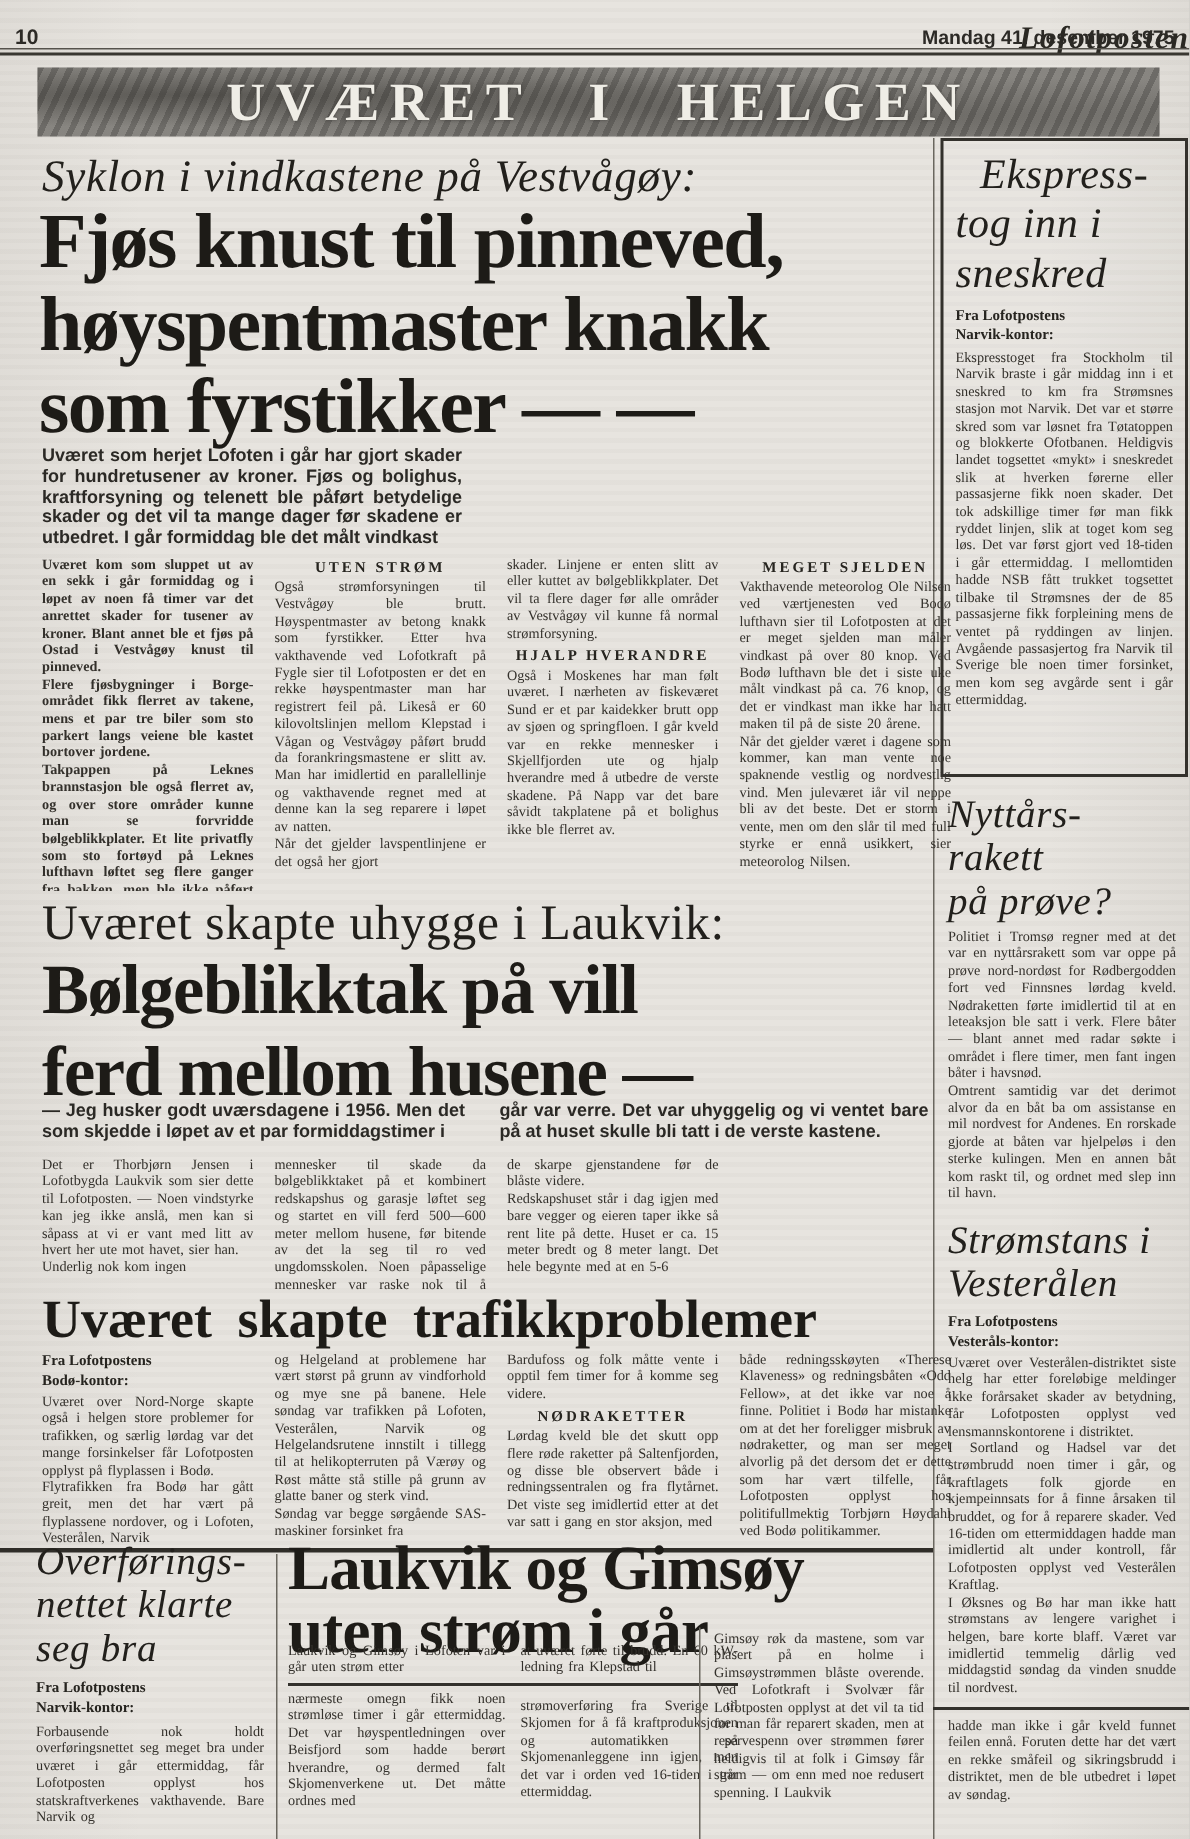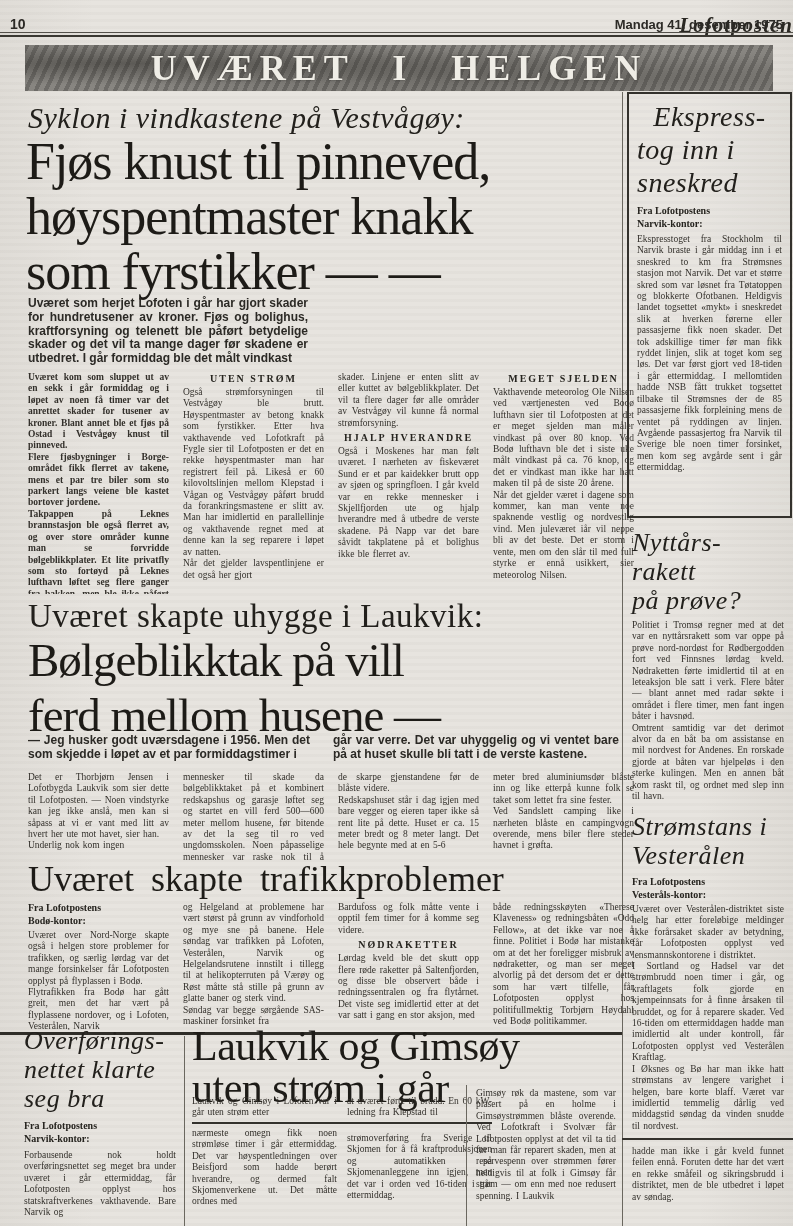--- a/index.html
+++ b/index.html
@@ -31,21 +31,21 @@
       repeating-linear-gradient(115deg, rgba(30,28,25,0.18) 0 4px, rgba(220,215,205,0.10) 4px 9px);
     text-align:center; line-height:47px;
     font-size:36px; font-weight:bold; color:#efede6;
     letter-spacing:7px; word-spacing:22px;
     text-shadow:0 0 2px rgba(60,58,54,0.8);
   }
 
   
   .kicker-italic { font-style:italic; font-size:30px; letter-spacing:0.5px; color:#22201c; }
   .kicker-roman  { font-size:33px; letter-spacing:0.5px; color:#22201c; }
-  .headline-line { font-weight:normal; color:#1d1b17; letter-spacing:-1px; }
+  .headline-line { font-weight:bold; color:#1d1b17; letter-spacing:-1px; }
   .h-syklon  { font-size:52px; line-height:55px; }
   .h-laukvik { font-size:47px; line-height:55px; }
   .h-trafikk { font-size:36px; word-spacing:8px; letter-spacing:0; }
   .h-gimsoy  { font-size:42px; line-height:45px; letter-spacing:-0.5px; }
 
   
   .lead {
     font-family:"Liberation Sans",sans-serif; font-weight:bold;
     font-size:12px; line-height:13.8px; text-align:justify;
     white-space:pre-line; color:#2b2925;
@@ -119,24 +119,20 @@
   <div class="col" style="left:28px;  top:772px; height:88px;">
     <div class="small-body">Det er Thorbjørn Jensen i Lofotbygda Laukvik som sier dette til Lofotposten. — Noen vindstyrke kan jeg ikke anslå, men kan si såpass at vi er vant med litt av hvert her ute mot havet, sier han.
 Underlig nok kom ingen</div>
   </div>
   <div class="col" style="left:183px; top:772px; height:88px;">
     <div class="small-body">mennesker til skade da bølgeblikktaket på et kombinert redskapshus og garasje løftet seg og startet en vill ferd 500—600 meter mellom husene, før bitende av det la seg til ro ved ungdomsskolen. Noen påpasselige mennesker var raske nok til å samle sammen</div>
   </div>
   <div class="col" style="left:338px; top:772px; height:88px;">
     <div class="small-body">de skarpe gjenstandene før de blåste videre.
 Redskapshuset står i dag igjen med bare vegger og eieren taper ikke så rent lite på dette. Huset er ca. 15 meter bredt og 8 meter langt. Det hele begynte med at en 5-6</div>
-  </div>
-  <div class="col" style="left:493px; top:772px; height:88px;">
-    <div class="small-body">meter bred aluminiumsdør blåste inn og like etterpå kunne folk se taket som lettet fra sine fester.
-Ved Sandslett camping like i nærheten blåste en campingvogn overende, mens biler flere steder havnet i grøfta.</div>
   </div>
 
   <div class="abs headline-line h-trafikk" style="left:28px; top:858px;">Uværet skapte trafikkproblemer</div>
 
   <div class="col" style="left:28px; top:902px; height:128px;">
     <div class="byline">Fra Lofotpostens
 Bodø-kontor:</div>
     <div class="small-body" style="margin-top:3px;">Uværet over Nord-Norge skapte også i helgen store problemer for trafikken, og særlig lørdag var det mange forsinkelser får Lofotposten opplyst på flyplassen i Bodø.
 Flytrafikken fra Bodø har gått greit, men det har vært på flyplassene nordover, og i Lofoten, Vesterålen, Narvik</div>
   </div>

